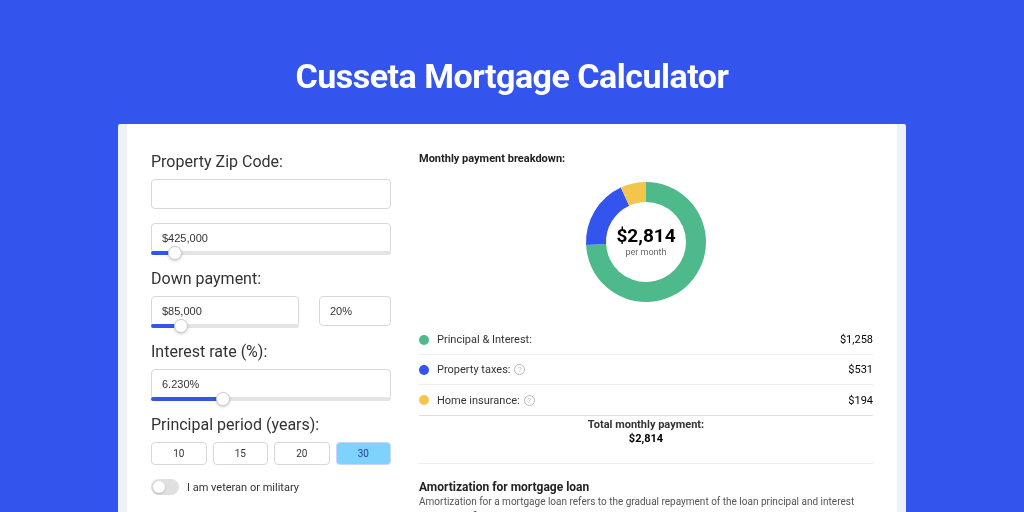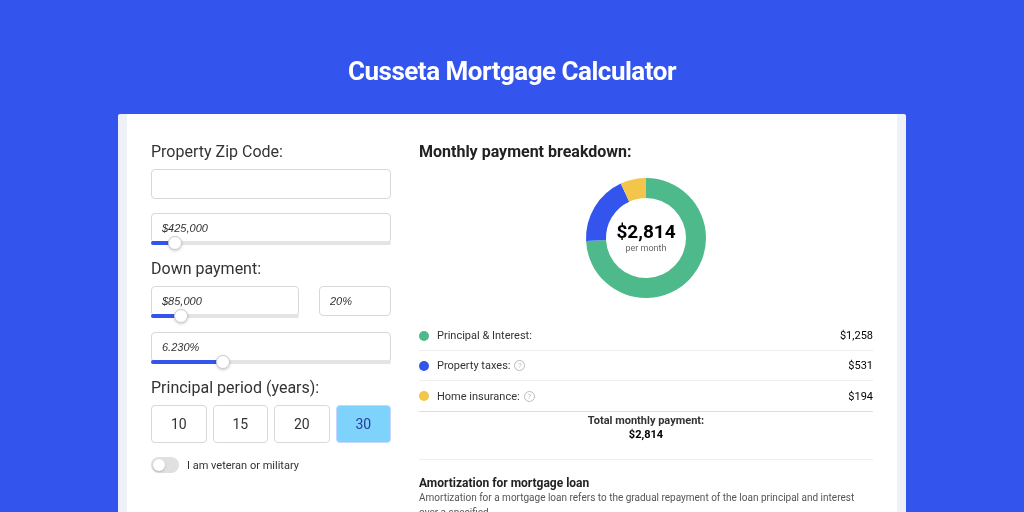--- a/index.html
+++ b/index.html
@@ -10,21 +10,21 @@
   }
   .page-bg {
     width: 1024px;
     height: 512px;
     background: #3355ee;
     position: relative;
   }
   .title {
     text-align: center;
     color: #fff;
-    font-size: 26px;
+    font-size: 34px;
     font-weight: 700;
     padding-top: 56px;
     letter-spacing: -0.5px;
   }
   .card-outer {
     margin: 28px auto 0 auto;
     width: 788px;
     background: #eef1f7;
     border-radius: 2px 2px 0 0;
     padding: 0;
@@ -50,21 +50,20 @@
   }
   .f-input {
     width: 100%;
     height: 30px;
     border: 1px solid #d8d8d8;
     border-radius: 4px;
     font-size: 11px;
     padding: 0 10px;
     background: #fff;
     color: #333;
-    font-style: italic;
   }
   .f-group { margin-bottom: 14px; }
 
   .slider-rail {
     position: relative;
     height: 4px;
     background: #e4e4e4;
     border-radius: 2px;
     margin-top: -2px;
   }
@@ -87,25 +86,25 @@
     transform: translateX(-50%);
     cursor: pointer;
   }
   .dp-row { display: flex; gap: 20px; }
   .dp-amount { flex: 1; }
   .dp-pct { width: 72px; }
 
   .period-row { display: flex; gap: 6px; }
   .period-btn {
     flex: 1;
-    height: 38px;
+    height: 23px;
     border: 1px solid #d8d8d8;
     background: #fff;
     border-radius: 4px;
-    font-size: 14px;
+    font-size: 10px;
     color: #333;
     cursor: pointer;
     display: flex;
     align-items: center;
     justify-content: center;
   }
   .period-btn.active {
     background: #7dd3fc;
     border-color: #c9d5ff;
     color: #2a3b9a;
@@ -124,21 +123,21 @@
     position: absolute;
     width: 12px; height: 12px;
     left: 2px; top: 2px;
     background: #fff;
     border-radius: 50%;
     box-shadow: 0 1px 2px rgba(0,0,0,0.2);
   }
   .toggle-label { font-size: 11px; color: #333; }
 
   .r-title {
-    font-size: 16px;
+    font-size: 11px;
     font-weight: 700;
     color: #222;
     margin-bottom: 12px;
   }
   .donut-wrap {
     display: flex;
     justify-content: center;
     margin-bottom: 18px;
   }
   .donut-center-val {
@@ -233,20 +232,21 @@
                 <div class="slider-rail">
                   <div class="slider-fill" id="dp-fill" style="width: 20%;"></div>
                   <div class="slider-thumb" id="dp-thumb" style="left: 20%;"></div>
                 </div>
               </div>
               <input class="f-input dp-pct" value="20%" style="">
             </div>
           </div>
 
           <div class="f-group">
+            <label class="f-label">Interest rate (%):</label>
             <input class="f-input" value="6.230%" style="">
             <div class="slider-rail">
               <div class="slider-fill" id="rt-fill" style="width: 30%;"></div>
               <div class="slider-thumb" id="rt-thumb" style="left: 30%;"></div>
             </div>
           </div>
 
           <div class="f-group" style="margin-bottom:6px">
             <label class="f-label">Principal period (years):</label>
             <div class="period-row" id="period-row">

